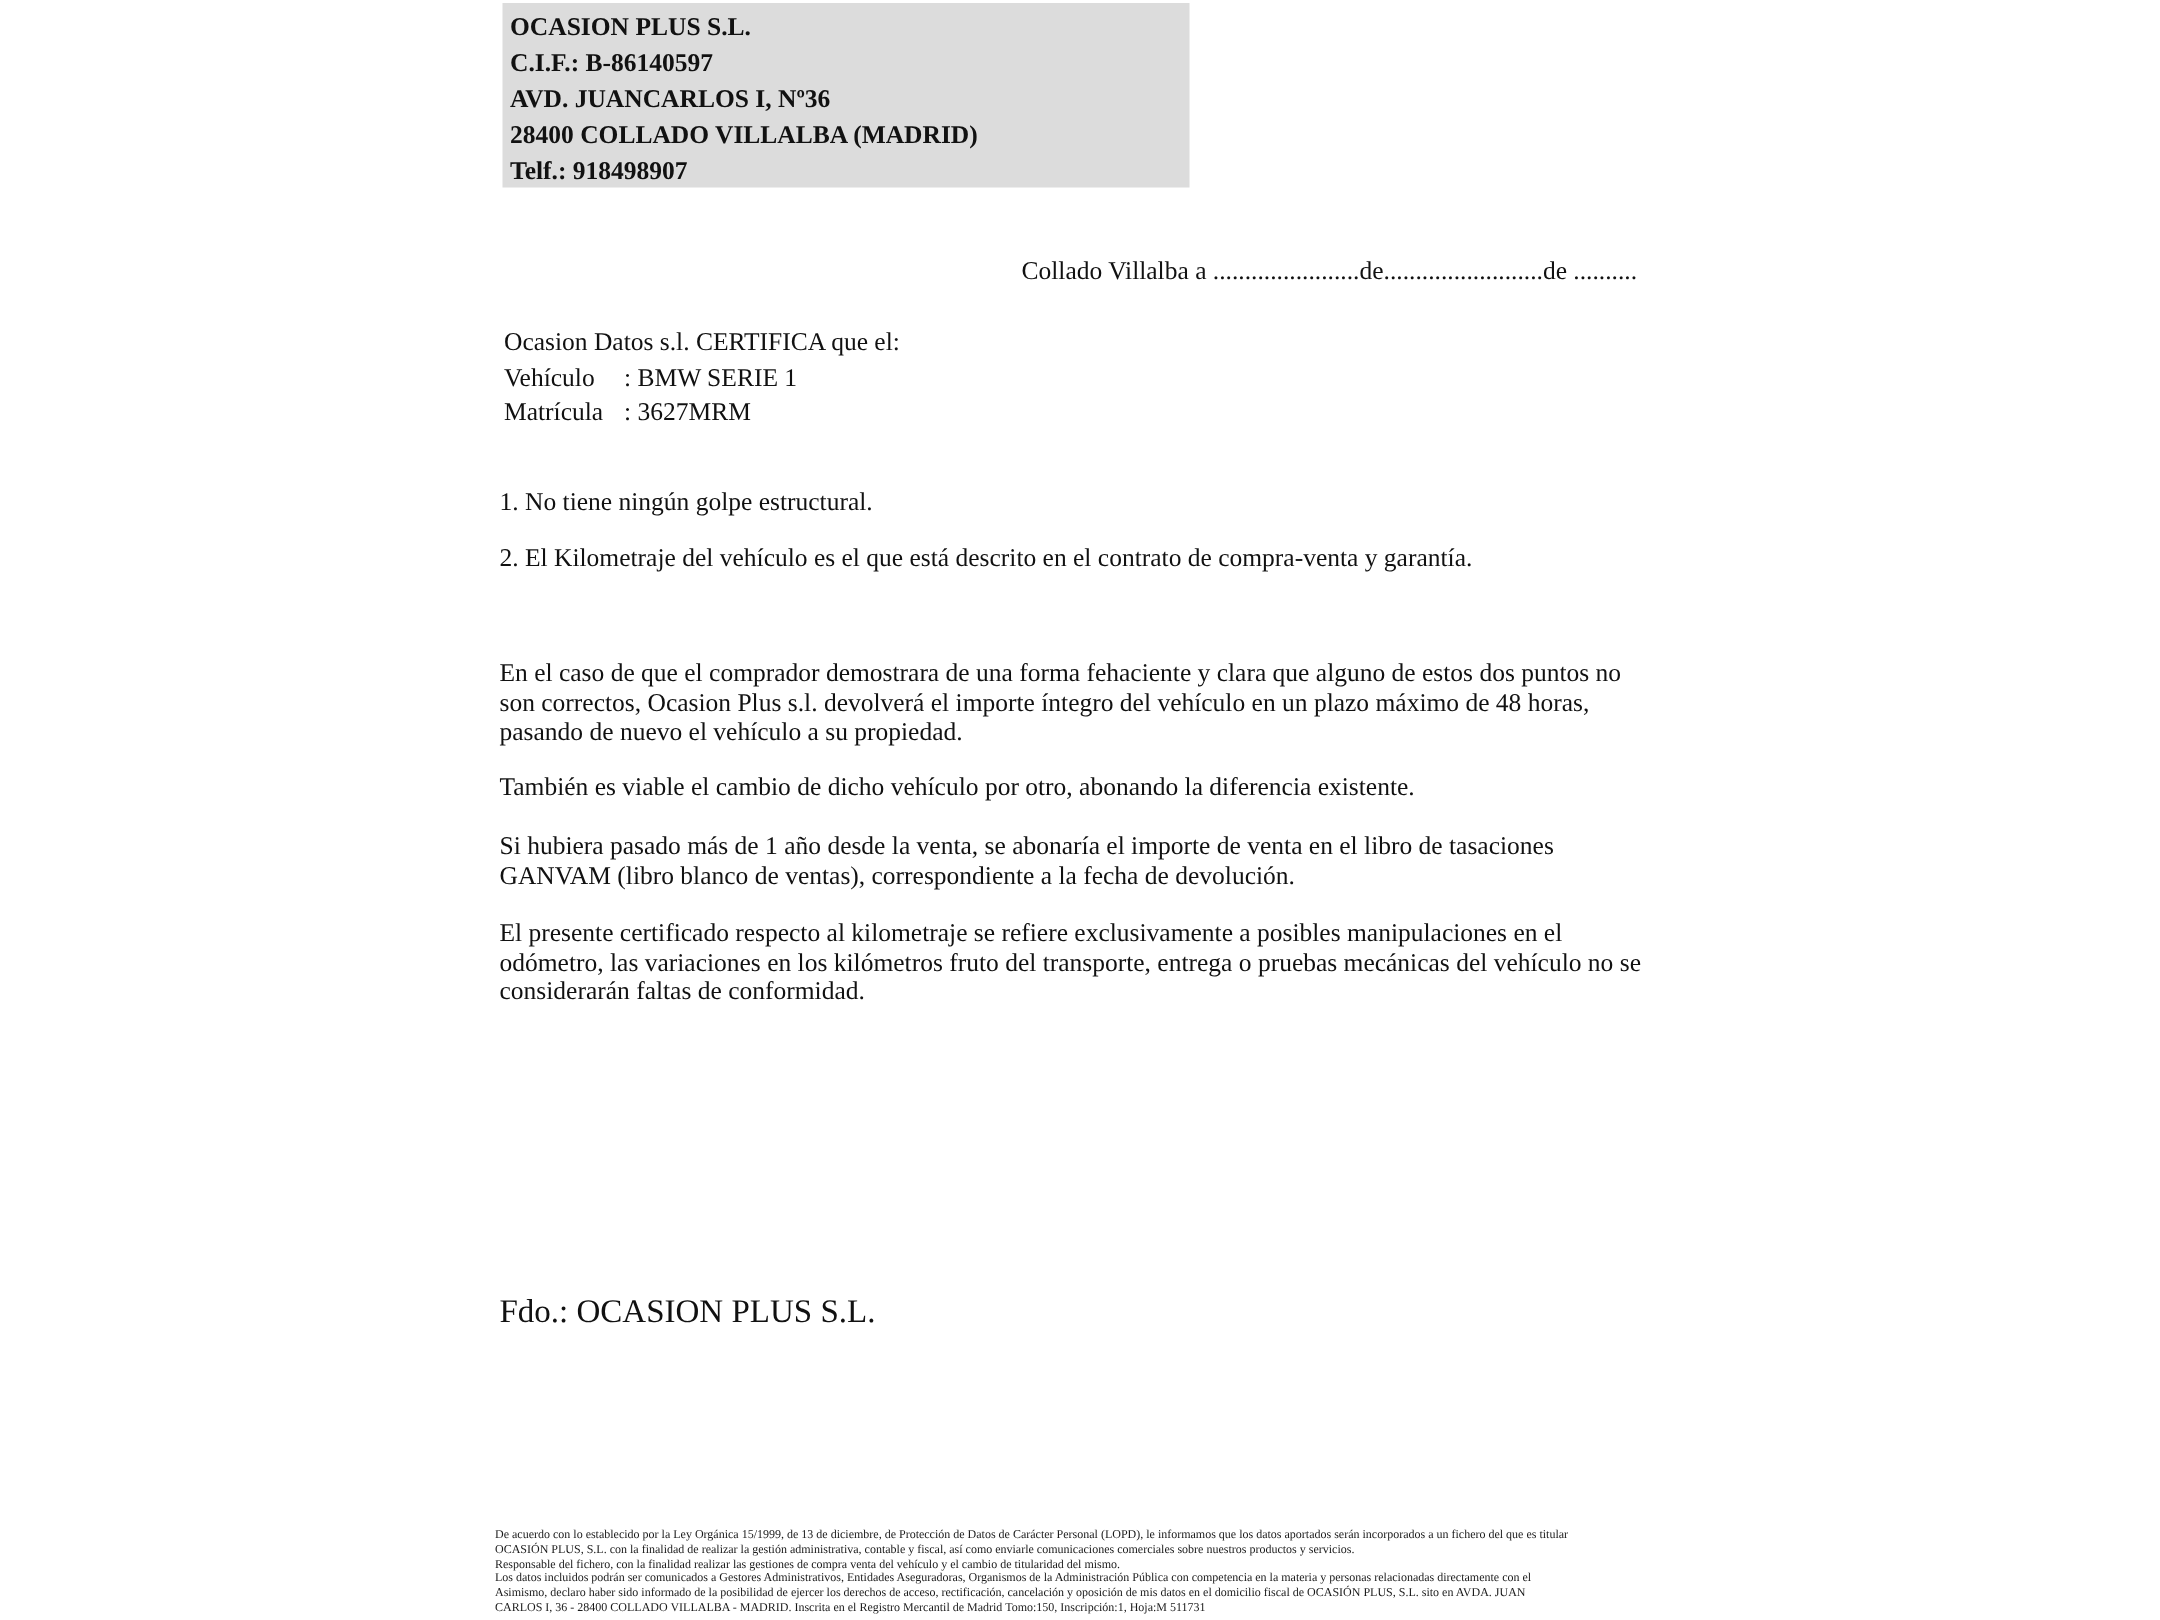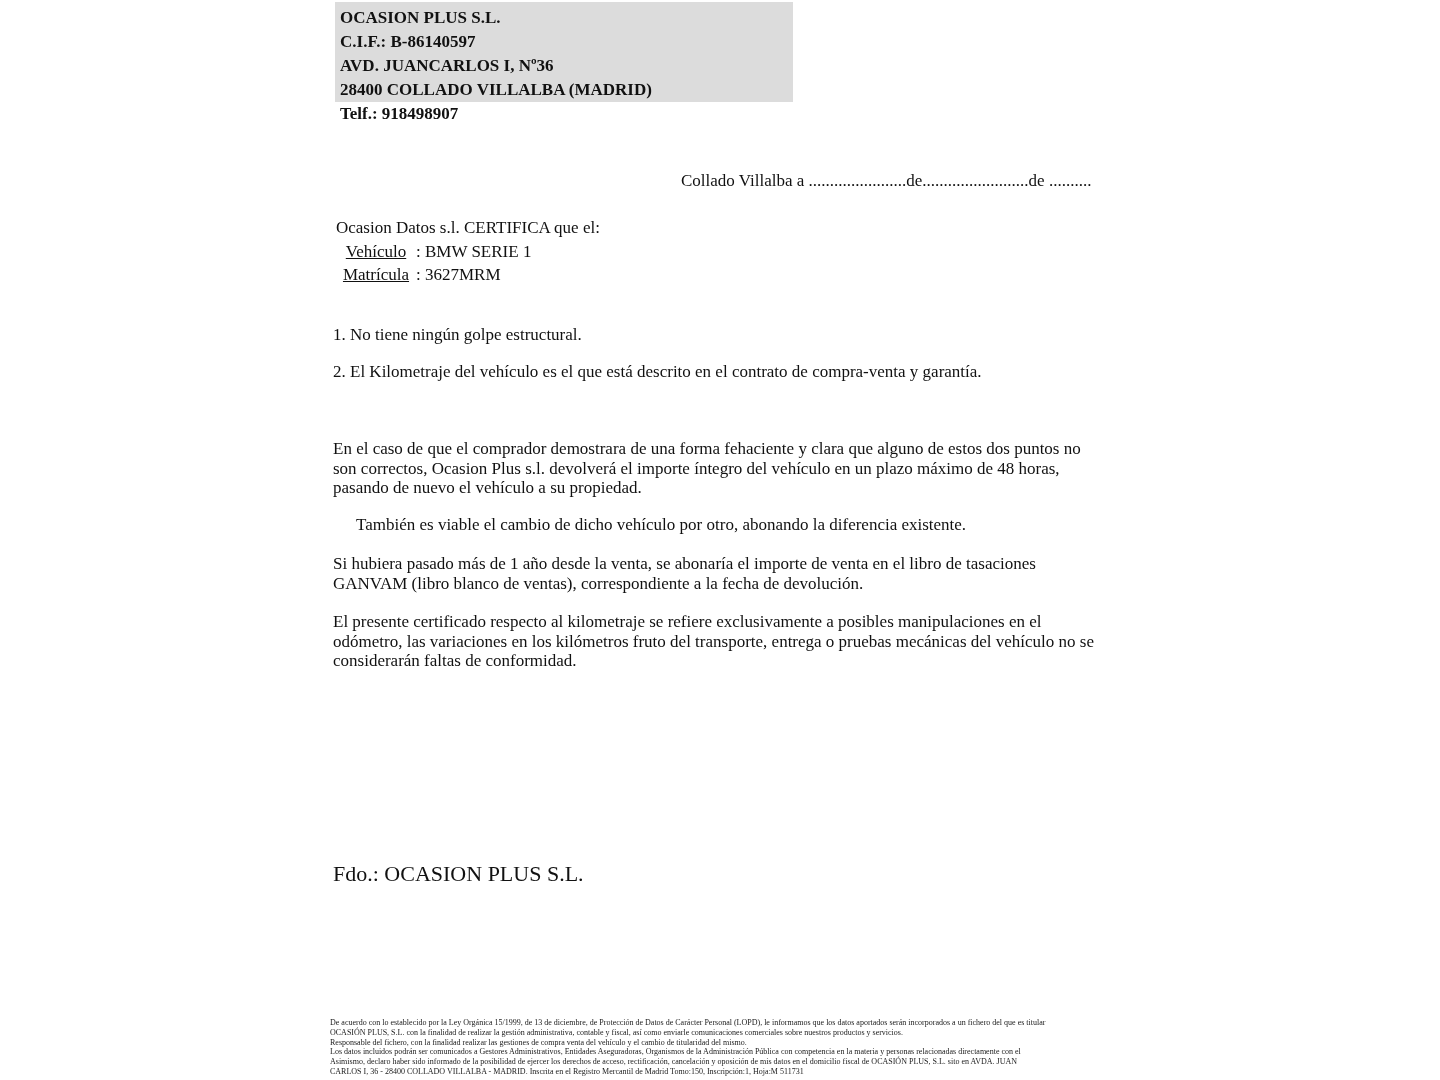--- a/index.html
+++ b/index.html
@@ -11,21 +11,21 @@
     background: #ffffff;
     font-family: "Liberation Serif", "DejaVu Serif", serif;
     color: #111111;
     overflow: hidden;
   }
   .header-box {
     position: absolute;
     left: 335px;
     top: 2px;
     width: 458px;
-    height: 100px;
+    height: 123px;
     background: #dcdcdc;
     padding: 4px 0 0 5px;
     font-weight: bold;
     font-size: 17px;
     line-height: 24px;
   }
   .date-line {
     position: absolute;
     left: 681px;
     top: 171px;
@@ -35,40 +35,38 @@
   .certify-block {
     position: absolute;
     left: 336px;
     top: 216px;
     font-size: 17px;
     line-height: 23.5px;
   }
   .certify-row .label {
     display: inline-block;
     width: 80px;
-    text-decoration: underline;
-    text-align: center;
   }
   .point {
     position: absolute;
     left: 333px;
     font-size: 17px;
     white-space: nowrap;
   }
   .point-1 { top: 325px; }
   .point-2 { top: 362px; }
   .para {
     position: absolute;
     left: 333px;
     width: 770px;
     font-size: 17px;
     line-height: 19.6px;
   }
   .para-1 { top: 439px; }
-  .para-2 { top: 515px; margin-left: 23px; }
+  .para-2 { top: 515px; }
   .para-3 { top: 554px; }
   .para-4 { top: 612px; }
   .signature {
     position: absolute;
     left: 333px;
     top: 861px;
     font-size: 22px;
   }
   .legal {
     position: absolute;

